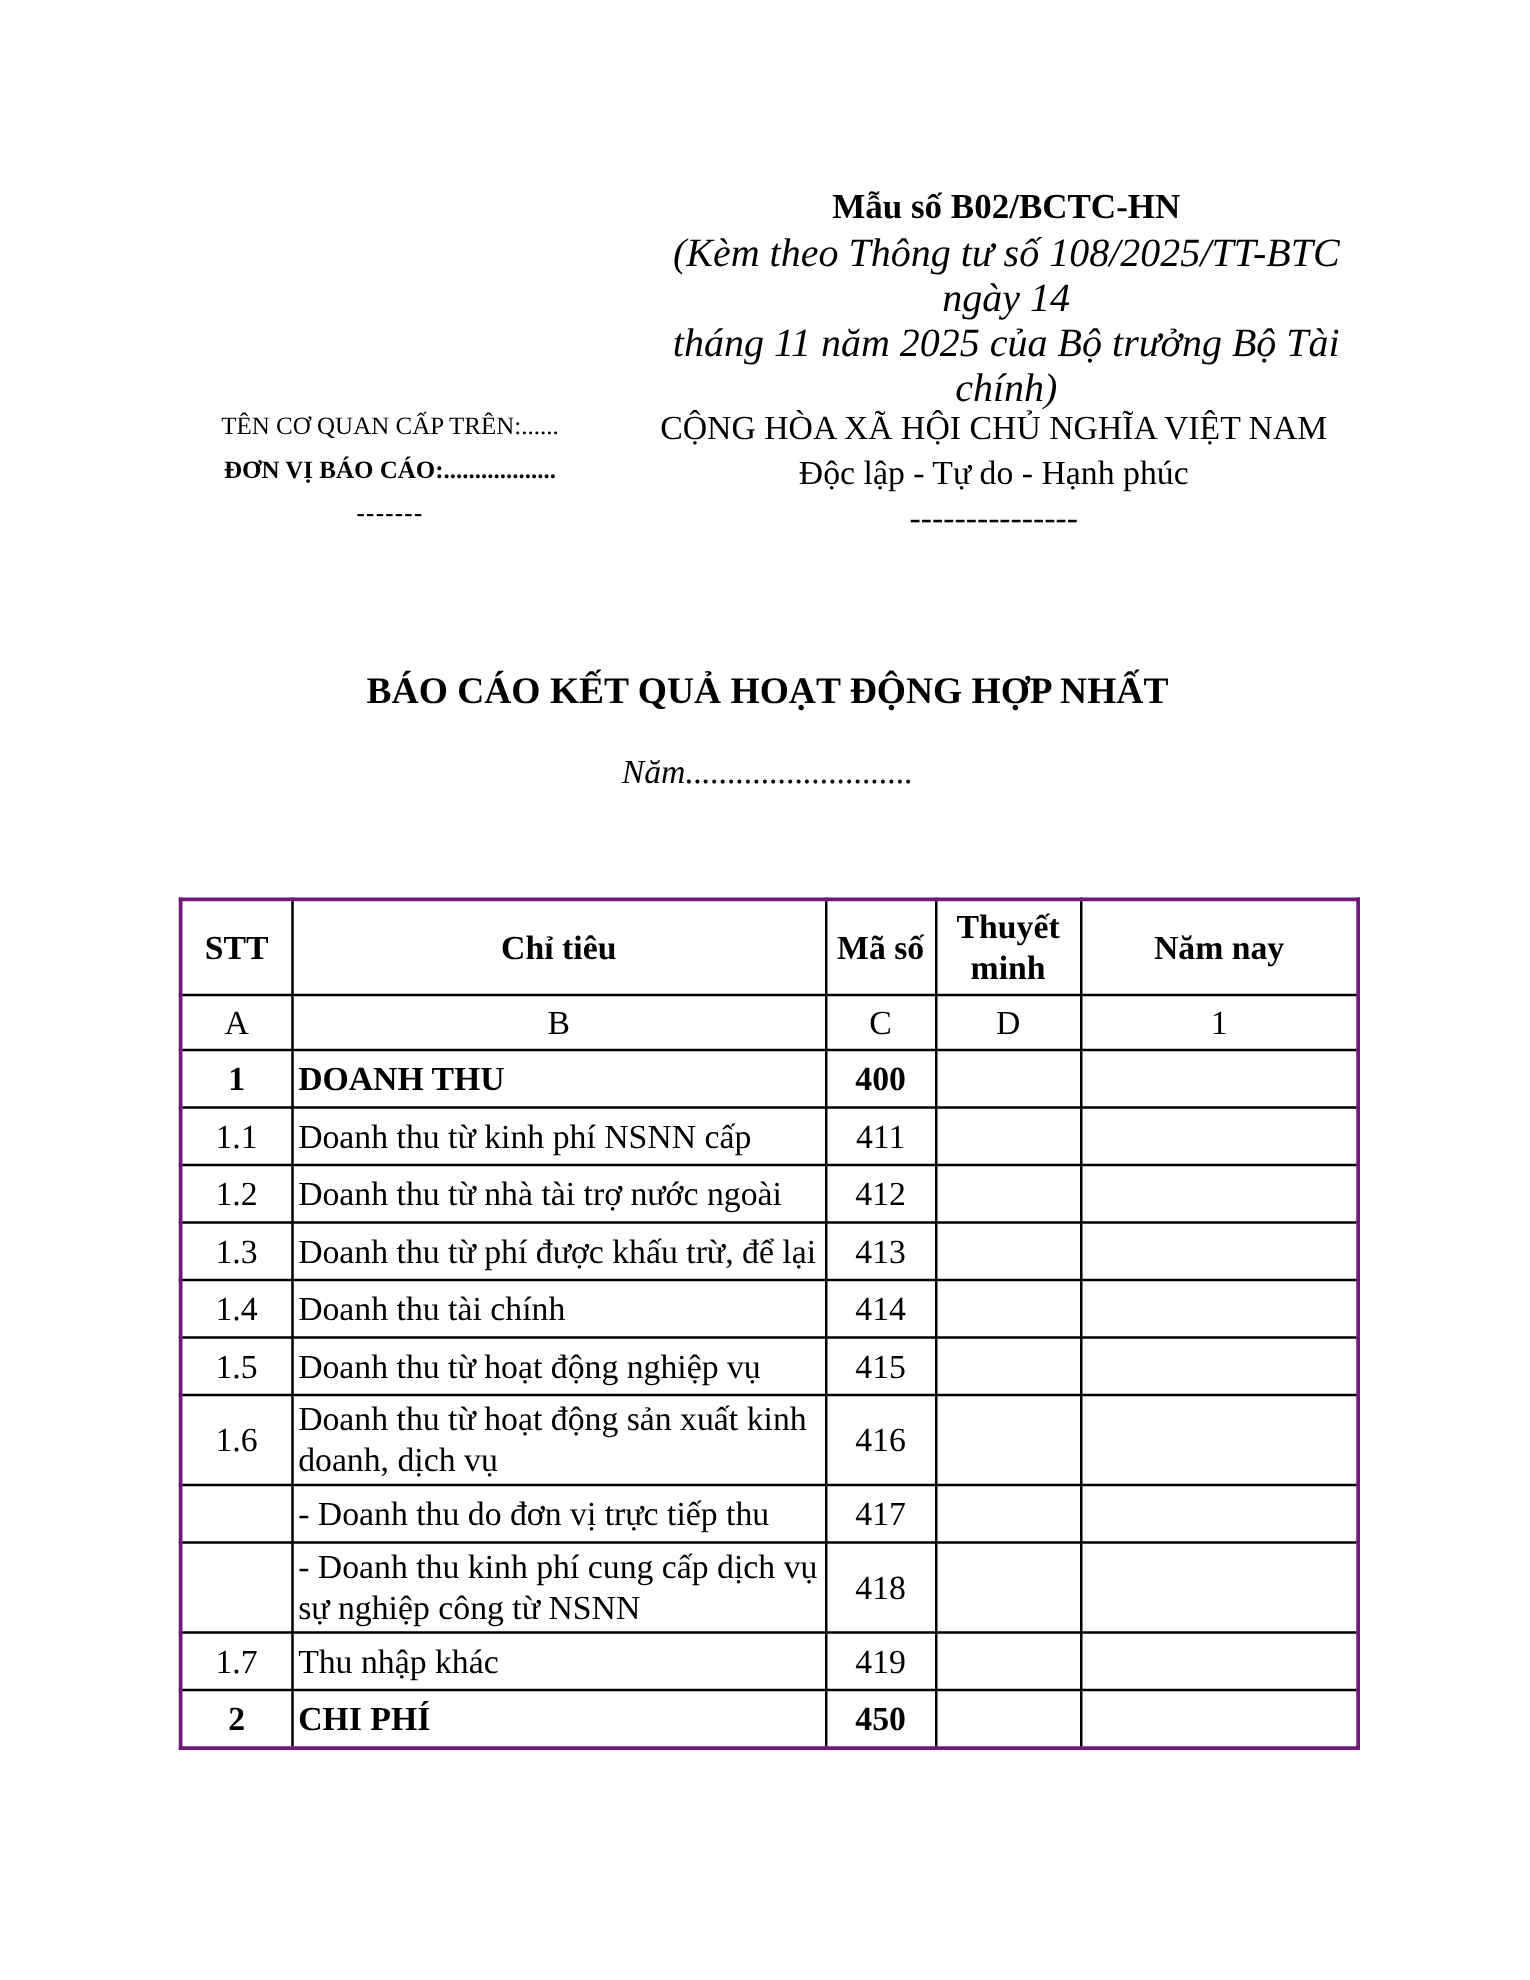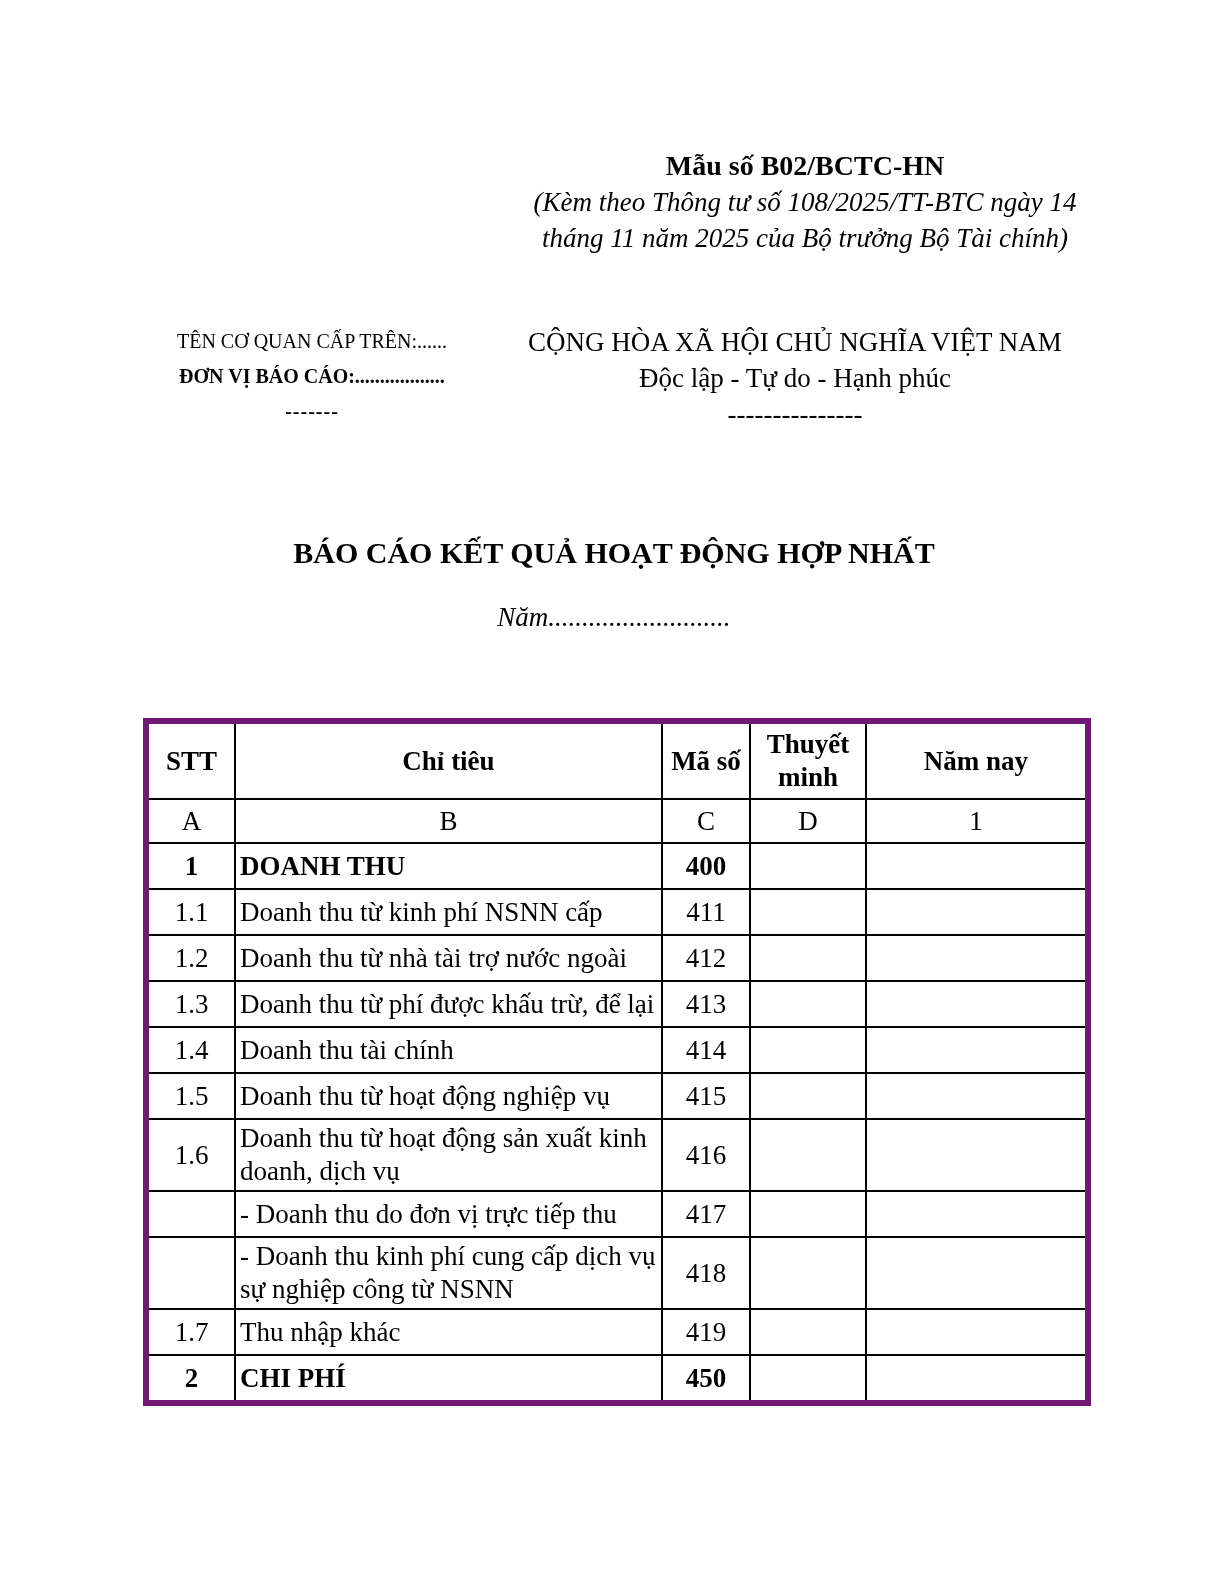--- a/index.html
+++ b/index.html
@@ -26,21 +26,21 @@
     width: 600px;
     text-align: center;
     line-height: 36px;
   }
   .fm-bold {
     font-weight: bold;
     font-size: 28px;
   }
   .fm-italic {
     font-style: italic;
-    font-size: 27px;
+    font-size: 32px;
   }
 
   
   .agency-block {
     position: absolute;
     top: 324px;
     left: 157px;
     width: 310px;
     text-align: center;
     font-size: 20px;
@@ -95,21 +95,21 @@
     font-size: 27px;
   }
 
   
   table.report-table {
     position: absolute;
     top: 718px;
     left: 143px;
     width: 942px;
     border-collapse: collapse;
-    border: 6px solid #701a75;
+    border: 3px solid #701a75;
     table-layout: fixed;
   }
   .report-table th, .report-table td {
     border: 2px solid #000000;
     font-size: 27px;
     line-height: 33px;
     padding: 2px 4px;
     text-align: center;
     vertical-align: middle;
     overflow: hidden;

